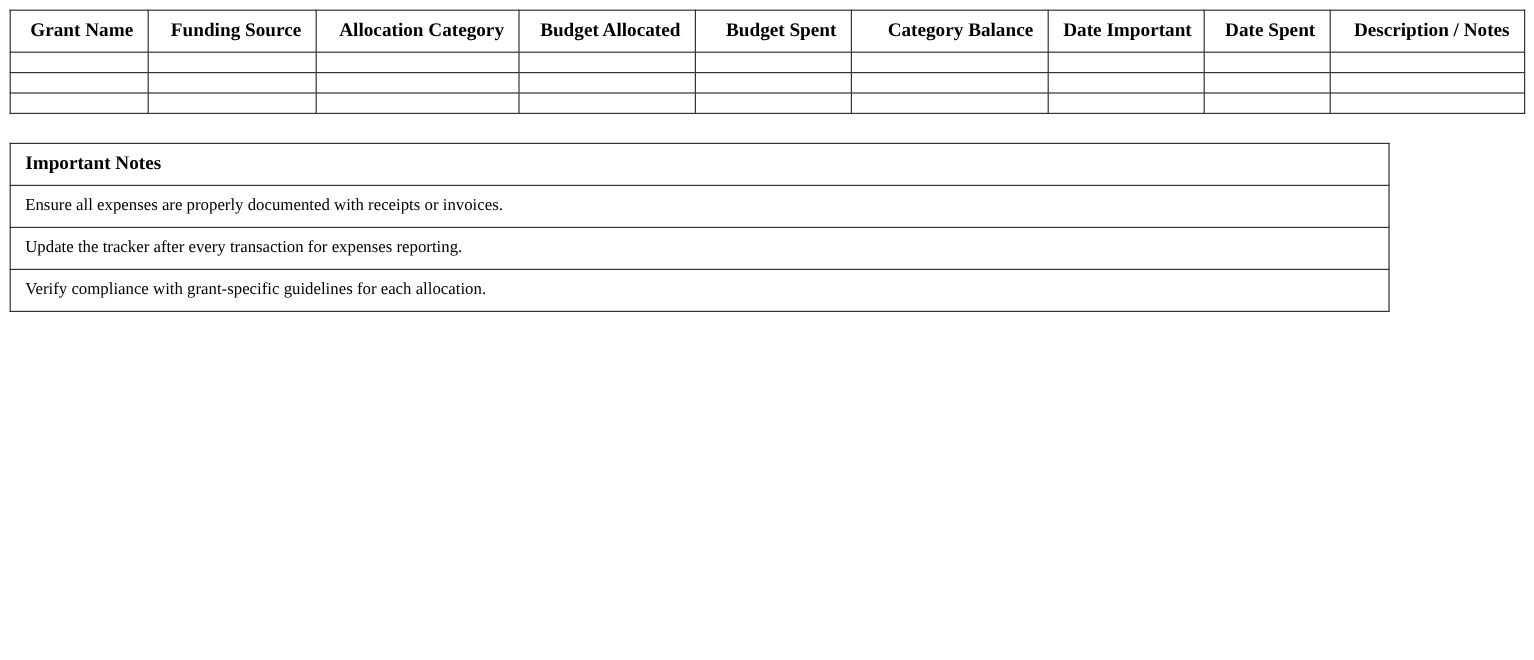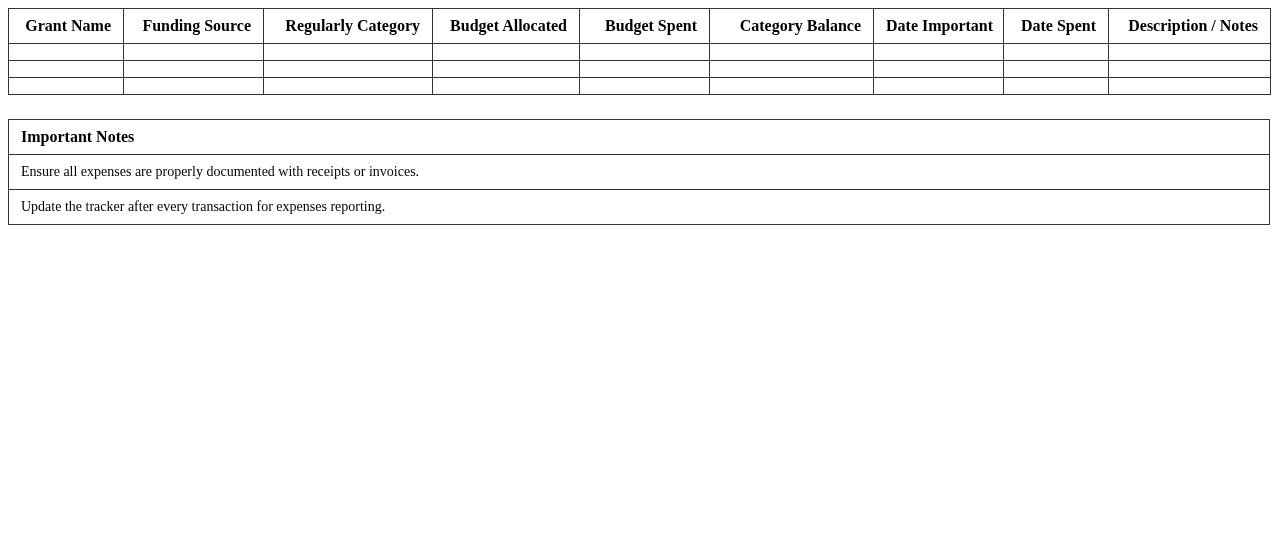--- a/index.html
+++ b/index.html
@@ -16,21 +16,21 @@
       font-size: 16px;
     }
     .wrap {
       position: absolute;
       left: 8px;
       top: 8px;
       width: 1262px;
     }
     table {
       border-collapse: collapse;
-      width: 1262px;
+      width: 1150px;
       table-layout: fixed;
     }
     .tracker th, .tracker td {
       border: 1px solid #333333;
       padding: 0 12px;
     }
     .tracker th {
       font-weight: bold;
       height: 34px;
       text-align: right;
@@ -69,21 +69,21 @@
         <col style="width:130px">
         <col style="width:164px">
       <col style="width:130px">
         <col style="width:105px">
         <col style="width:162px">
     </colgroup>
     <thead>
       <tr>
         <th>Grant Name</th>
         <th>Funding Source</th>
-        <th>Regularly Category</th>
+        <th>Allocation Category</th>
         <th>Budget Allocated</th>
         <th>Budget Spent</th>
         <th>Category Balance</th>
         <th>Date Important</th>
         <th>Date Spent</th>
         <th>Description / Notes</th>
       </tr>
     </thead>
     <tbody>
       <tr>
@@ -126,15 +126,18 @@
     <tbody>
       <tr>
         <td class="notes-header">Important Notes</td>
       </tr>
       <tr>
         <td>Ensure all expenses are properly documented with receipts or invoices.</td>
       </tr>
       <tr>
         <td>Update the tracker after every transaction for expenses reporting.</td>
       </tr>
+      <tr>
+        <td>Verify compliance with grant-specific guidelines for each allocation.</td>
+      </tr>
     </tbody>
   </table>
 </div>
 
 </body></html>

